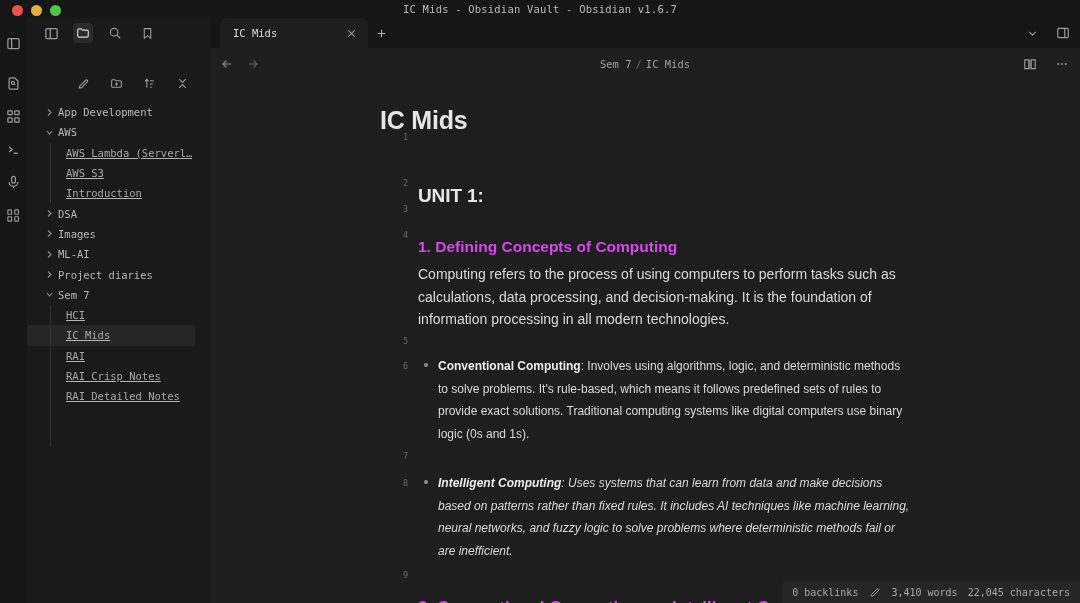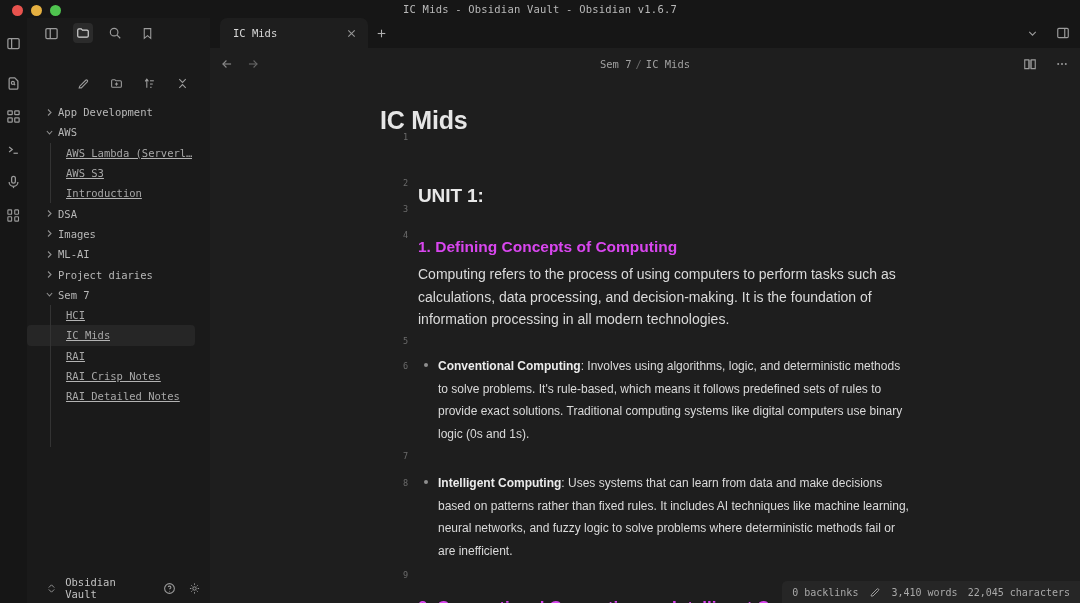--- a/index.html
+++ b/index.html
@@ -366,43 +366,20 @@
       <div class="row file indent-1">
         <span class="lbl">RAI Crisp Notes</span>
       </div>
       <div class="row file indent-1">
         <span class="lbl">RAI Detailed Notes</span>
       </div>
       <div class="guide" style="top: 40.6px; height: 60.9px; bottom: auto;"></div>
       <div class="guide" style="top: 203px; height: 142.1px; bottom: auto;"></div>
     </div>
 
-  <div id="sb-bottom">
-    <div class="ico">
-      <svg width="11" height="11" viewBox="0 0 24 24" fill="none" stroke="currentColor" stroke-width="2">
-        <polyline points="6,10 12,4 18,10"></polyline>
-          <polyline points="6,14 12,20 18,14"></polyline>
-      </svg>
-    </div>
-    <div>Obsidian Vault</div>
-    <div class="spacer"></div>
-    <div class="ico" style="margin-right:5px">
-      <svg width="13" height="13" viewBox="0 0 24 24" fill="none" stroke="currentColor" stroke-width="2">
-        <circle cx="12" cy="12" r="9"></circle>
-          <path d="M9.5 9.2a2.6 2.6 0 0 1 5 .9c0 1.7-2.5 2-2.5 3.4"></path>
-        <circle cx="12" cy="17.2" r=".9" fill="currentColor" stroke="none"></circle>
-      </svg>
-    </div>
-    <div class="ico" style="margin-right:9px">
-      <svg width="13" height="13" viewBox="0 0 24 24" fill="none" stroke="currentColor" stroke-width="1.8">
-        <circle cx="12" cy="12" r="3.1"></circle>
-        <path d="M12 2.6v2.6M12 18.8v2.6M3.6 12h2.6M17.8 12h2.6M6.1 6.1l1.9 1.9M16 16l1.9 1.9M17.9 6.1L16 8M8 16l-1.9 1.9"></path>
-      </svg>
-    </div>
-  </div>
 </div>
 
 <div id="main">
 
   <div id="tabbar">
     <div style="width:10px"></div>
     <div class="tab">
       <span class="tname">IC Mids</span>
       <span class="tclose">
         <svg width="11" height="11" viewBox="0 0 24 24" fill="none" stroke="currentColor" stroke-width="2.2">
@@ -488,21 +465,21 @@
 
       <div class="blk h3" style="left:208px; top:158px;">1. Defining Concepts of Computing</div>
 
       <div class="blk para" style="left:208px; top:183px;">Computing refers to the process of using computers to perform tasks such as calculations, data processing, and decision-making. It is the foundation of information processing in all modern technologies.</div>
 
       <div class="bullet" style="left:228px; top:275px;">
         <span class="dot"></span>
         <b>Conventional Computing</b><span>: Involves using algorithms, logic, and deterministic methods to solve problems. It's rule-based, which means it follows predefined sets of rules to provide exact solutions. Traditional computing systems like digital computers use binary logic (0s and 1s).</span>
       </div>
 
-      <div class="bullet" style="left:228px; top:392px;">
+      <div class="bullet" style="left:228px; top:392px;font-style:italic;">
         <span class="dot"></span>
         <b>Intelligent Computing</b><span>: Uses systems that can learn from data and make decisions based on patterns rather than fixed rules. It includes AI techniques like machine learning, neural networks, and fuzzy logic to solve problems where deterministic methods fail or are inefficient.</span>
       </div>
 
       <div class="fold" style="left:197px; top:521px;">
         <svg width="11" height="11" viewBox="0 0 24 24" fill="none" stroke="currentColor" stroke-width="2.4">
           <polyline points="9,5 16,12 9,19"></polyline>
         </svg>
       </div>
       <div class="blk h3" style="left:208px; top:518px; font-size:17px; white-space:nowrap;">2. Conventional Computing vs. Intelligent Comp</div>

